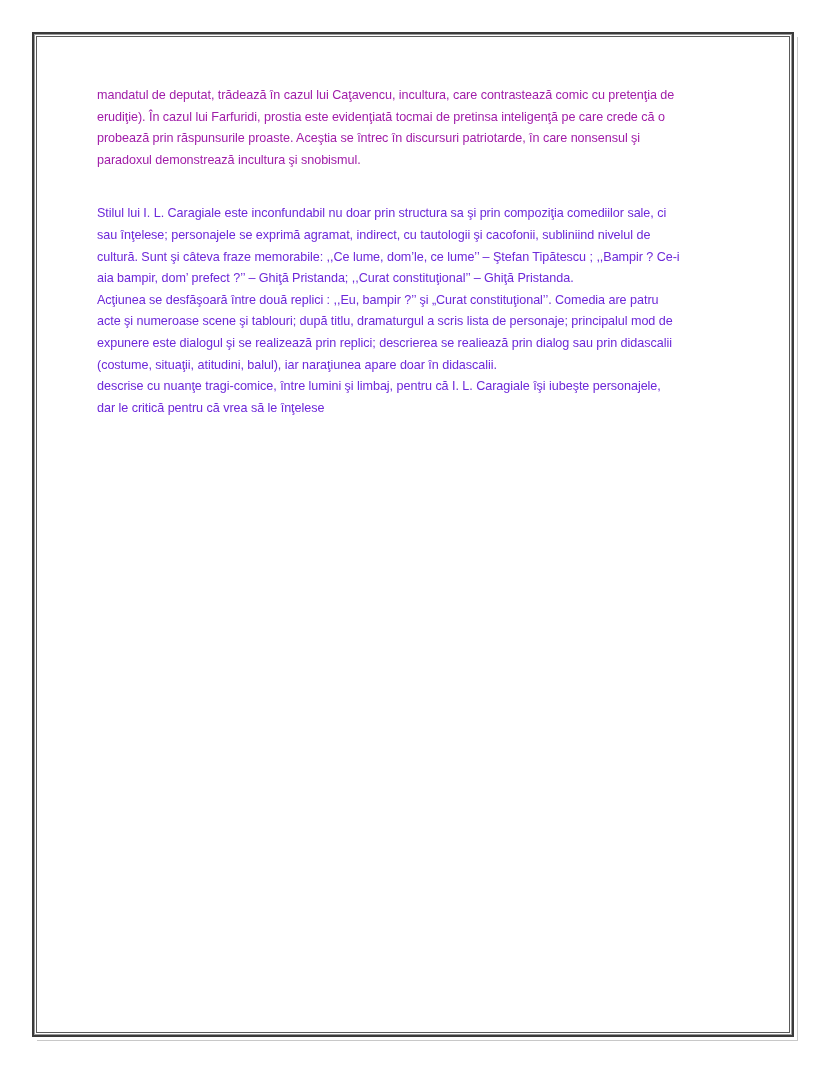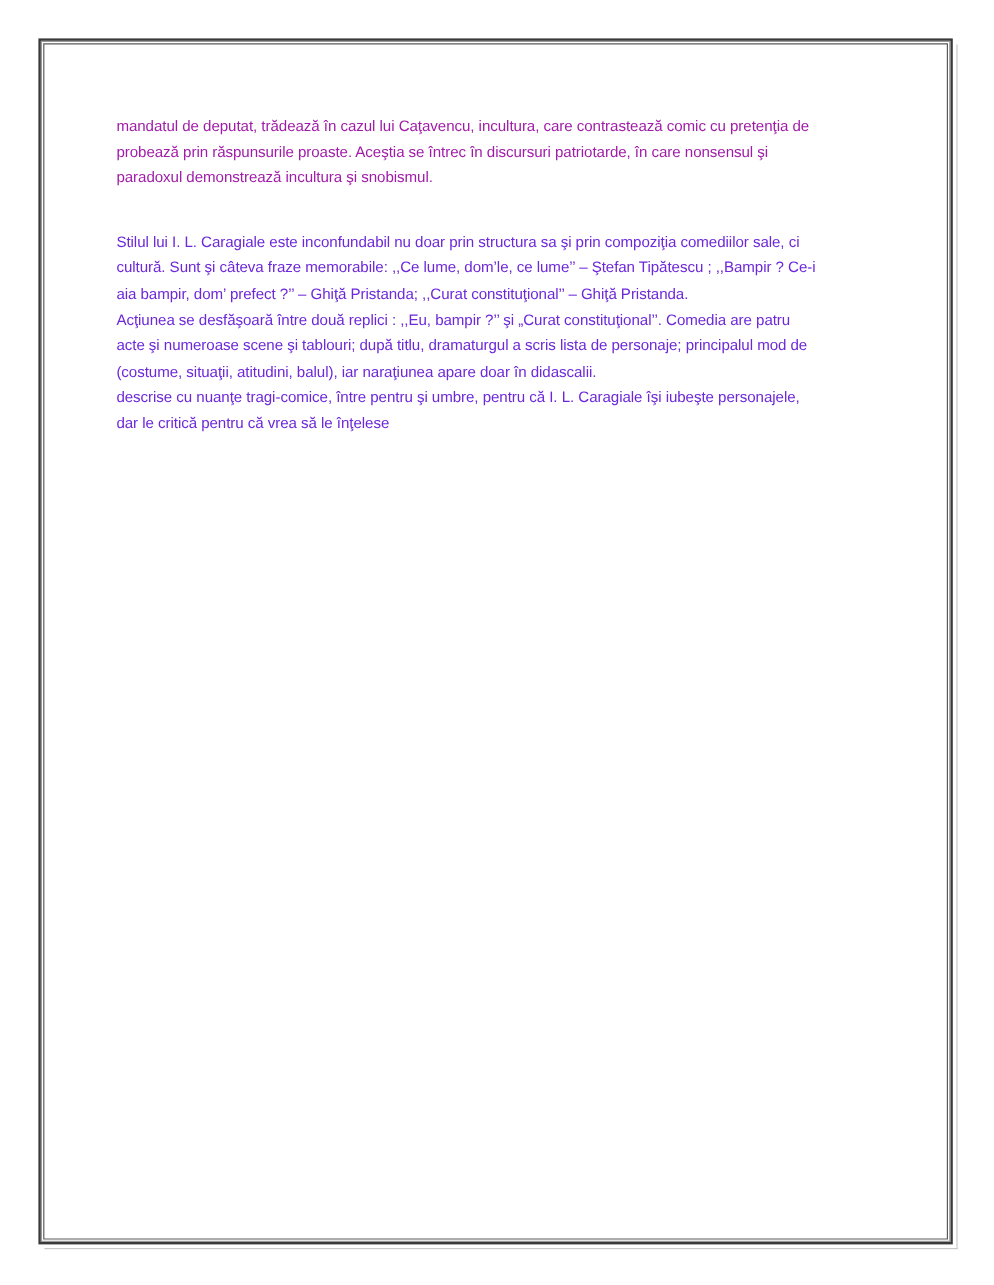--- a/index.html
+++ b/index.html
@@ -28,21 +28,21 @@
       content: "";
       position: absolute;
       left: 3px; top: 3px; right: -6px; bottom: -6px;
       border-right: 1px solid #c8c8c8;
       border-bottom: 1px solid #c8c8c8;
       pointer-events: none;
     }
     .content {
       position: absolute;
       left: 97px;
-      top: 95px;
+      top: 85px;
       width: 660px;
       font-size: 12.6px;
       line-height: 21.6px;
       letter-spacing: -0.05px;
     }
     .para {
       margin: 0;
       padding: 0;
       white-space: normal;
     }
@@ -59,26 +59,29 @@
     }
   </style>
 </head>
 <body>
 
 <div class="page-border"></div>
 
 <div class="content">
   <p class="para para-purple">
     <span class="line">mandatul de deputat, trădează în cazul lui Caţavencu, incultura, care contrastează comic cu pretenţia de</span>
+    <span class="line">erudiţie). În cazul lui Farfuridi, prostia este evidenţiată tocmai de pretinsa inteligenţă pe care crede că o</span>
     <span class="line">probează prin răspunsurile proaste. Aceştia se întrec în discursuri patriotarde, în care nonsensul şi</span>
     <span class="line">paradoxul demonstrează incultura şi snobismul.</span>
   </p>
   <p class="para para-yellow">
     <span class="line">Stilul lui I. L. Caragiale este inconfundabil nu doar prin structura sa şi prin compoziţia comediilor sale, ci</span>
+    <span class="line">sau înţelese; personajele se exprimă agramat, indirect, cu tautologii şi cacofonii, subliniind nivelul de</span>
     <span class="line">cultură. Sunt şi câteva fraze memorabile: ,,Ce lume, dom’le, ce lume’’ – Ştefan Tipătescu ; ,,Bampir ? Ce-i</span>
     <span class="line">aia bampir, dom’ prefect ?’’ – Ghiţă Pristanda; ,,Curat constituţional’’ – Ghiţă Pristanda.</span>
     <span class="line">Acţiunea se desfăşoară între două replici : ,,Eu, bampir ?’’ şi „Curat constituţional’’. Comedia are patru</span>
     <span class="line">acte şi numeroase scene şi tablouri; după titlu, dramaturgul a scris lista de personaje; principalul mod de</span>
+    <span class="line">expunere este dialogul şi se realizează prin replici; descrierea se realiează prin dialog sau prin didascalii</span>
     <span class="line">(costume, situaţii, atitudini, balul), iar naraţiunea apare doar în didascalii.</span>
-    <span class="line">descrise cu nuanţe tragi-comice, între pentru şi umbre, pentru că I. L. Caragiale îşi iubeşte personajele,</span>
+    <span class="line">descrise cu nuanţe tragi-comice, între lumini şi limbaj, pentru că I. L. Caragiale îşi iubeşte personajele,</span>
     <span class="line">dar le critică pentru că vrea să le înţelese</span>
   </p>
 </div>
 
 </body></html>

